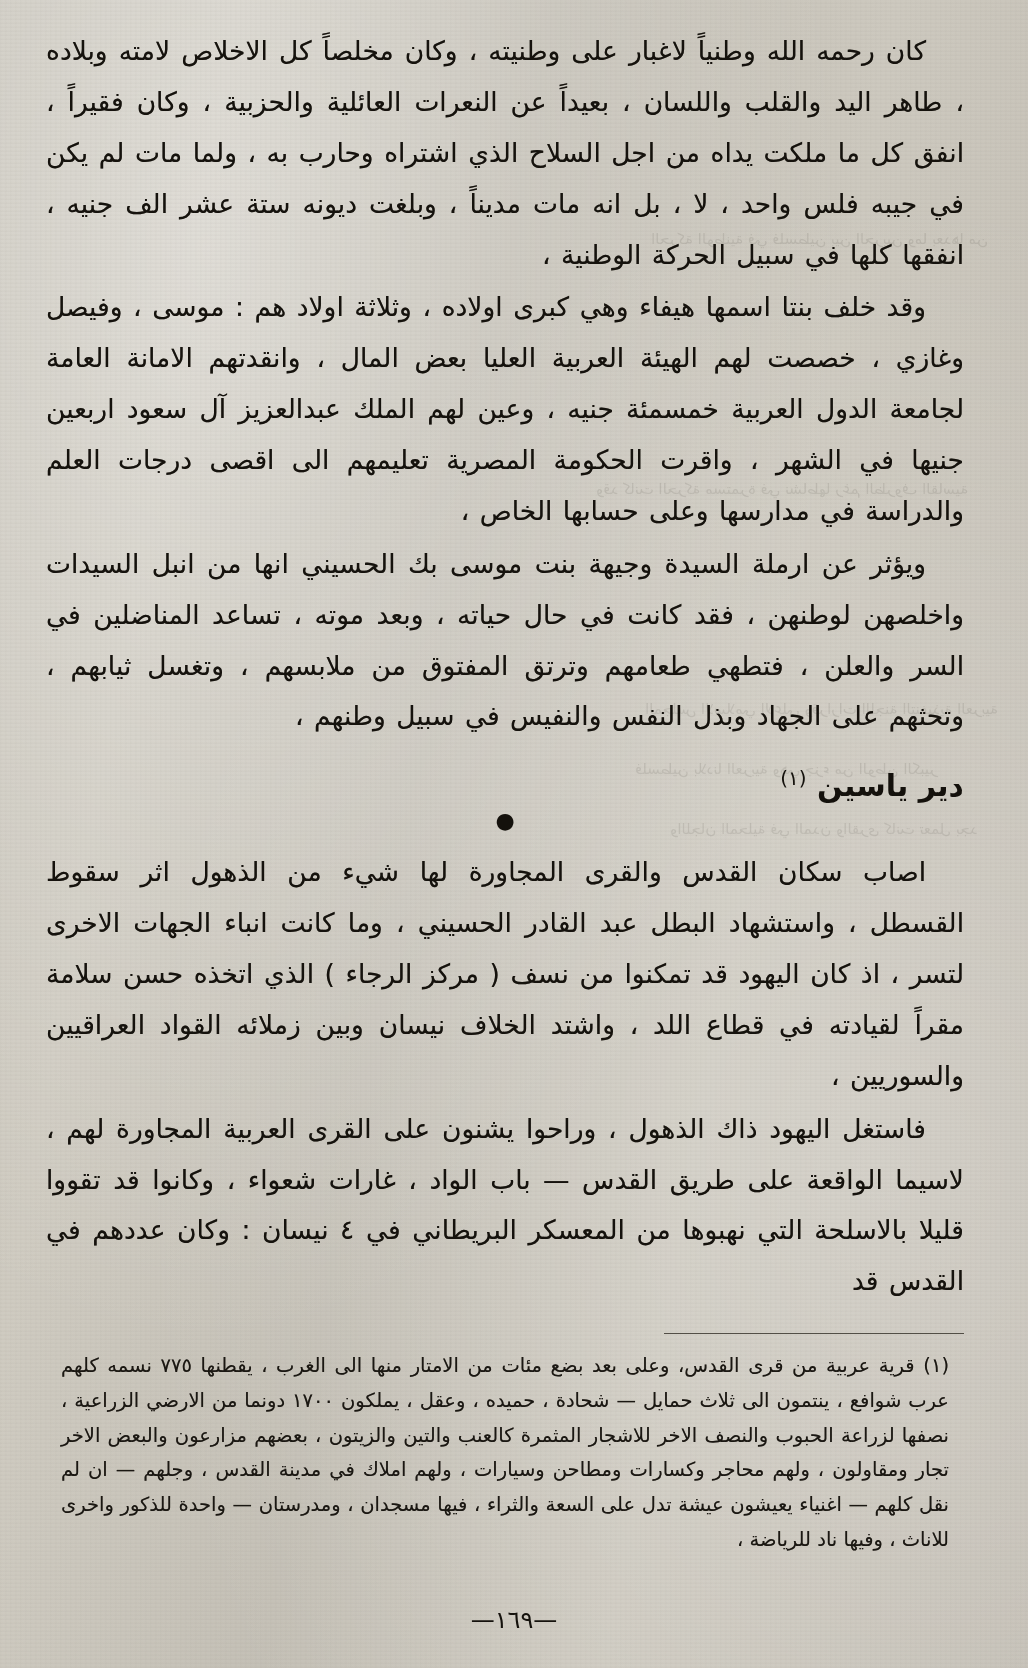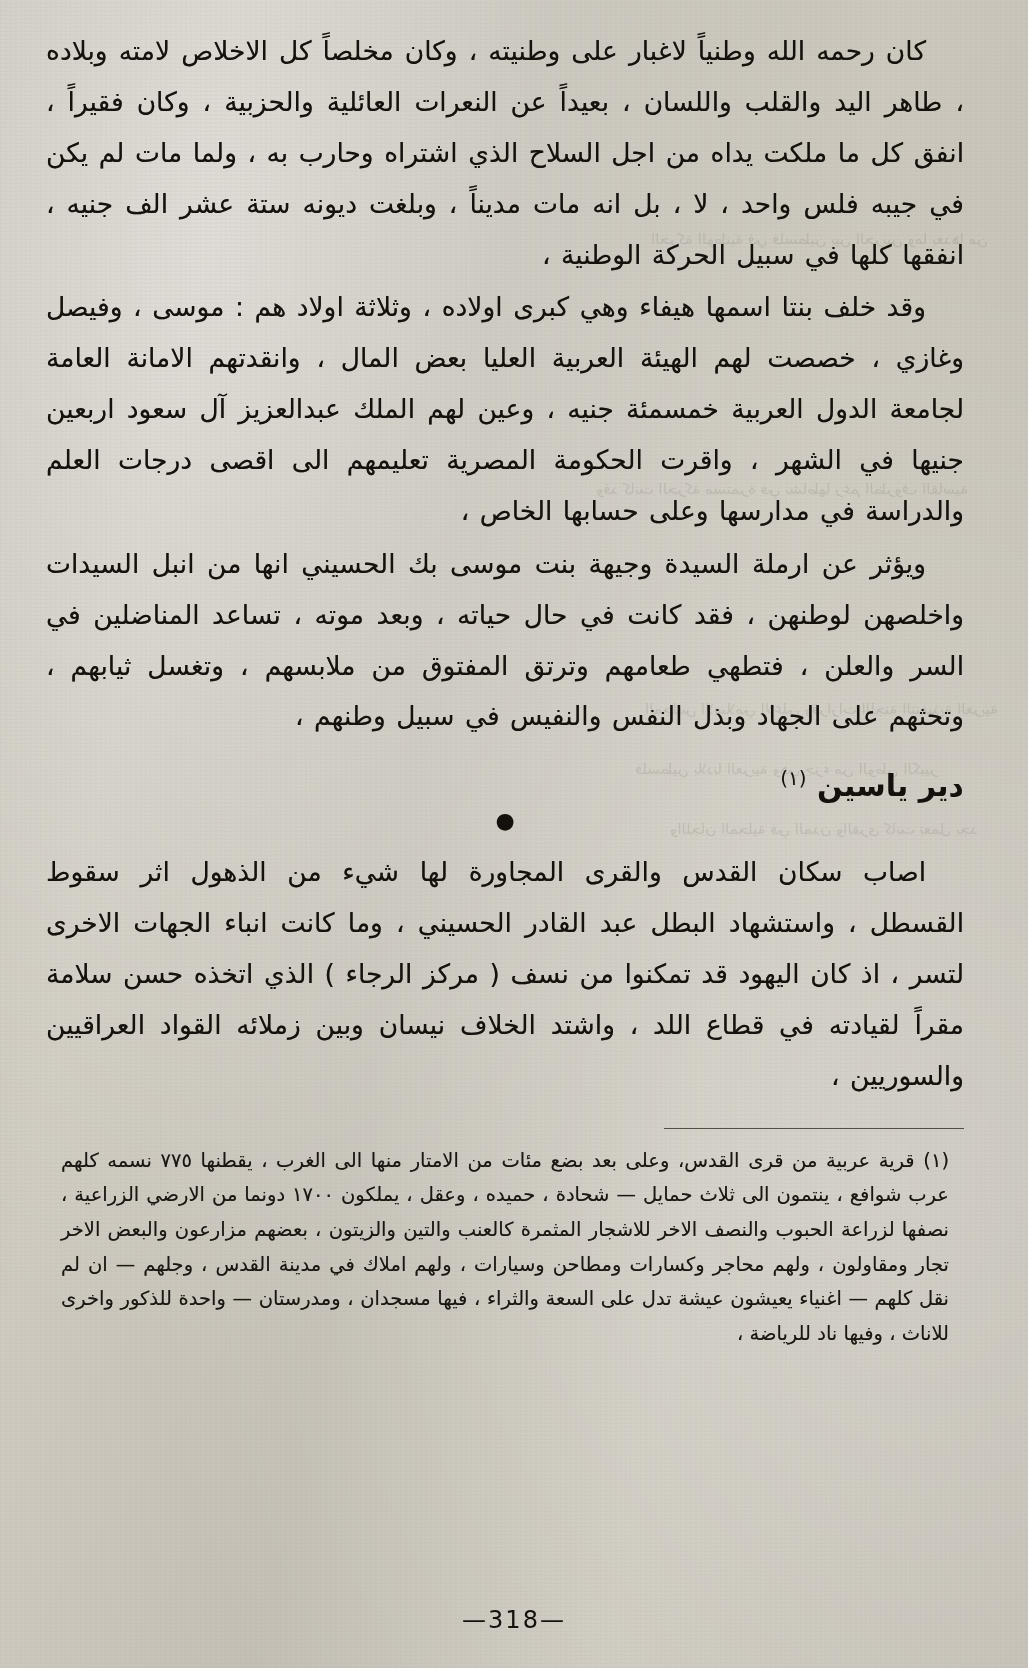--- a/index.html
+++ b/index.html
@@ -136,23 +136,24 @@
     </div>
 
     <div class="section-head">
       <span>دير ياسين</span>
       <span class="fn">(١)</span>
     </div>
     <div class="dot-sep">●</div>
 
     <div class="body-text">
       <p>اصاب سكان القدس والقرى المجاورة لها شيء من الذهول اثر سقوط القسطل ، واستشهاد البطل عبد القادر الحسيني ، وما كانت انباء الجهات الاخرى لتسر ، اذ كان اليهود قد تمكنوا من نسف ( مركز الرجاء ) الذي اتخذه حسن سلامة مقراً لقيادته في قطاع اللد ، واشتد الخلاف نيسان وبين زملائه القواد العراقيين والسوريين ،</p>
+      <p>فاستغل اليهود ذاك الذهول ، وراحوا يشنون على القرى العربية المجاورة لهم ، لاسيما الواقعة على طريق القدس — باب الواد ، غارات شعواء ، وكانوا قد تقووا قليلا بالاسلحة التي نهبوها من المعسكر البريطاني في ٤ نيسان : وكان عددهم في القدس قد</p>
     </div>
 
     <div class="fn-rule"></div>
 
     <div class="footnote">
       <p>(١) قرية عربية من قرى القدس، وعلى بعد بضع مئات من الامتار منها الى الغرب ، يقطنها ٧٧٥ نسمه كلهم عرب شوافع ، ينتمون الى ثلاث حمايل — شحادة ، حميده ، وعقل ، يملكون ١٧٠٠ دونما من الارضي الزراعية ، نصفها لزراعة الحبوب والنصف الاخر للاشجار المثمرة كالعنب والتين والزيتون ، بعضهم مزارعون والبعض الاخر تجار ومقاولون ، ولهم محاجر وكسارات ومطاحن وسيارات ، ولهم املاك في مدينة القدس ، وجلهم — ان لم نقل كلهم — اغنياء يعيشون عيشة تدل على السعة والثراء ، فيها مسجدان ، ومدرستان — واحدة للذكور واخرى للاناث ، وفيها ناد للرياضة ،</p>
     </div>
   </div>
 
-  <div class="page-number">—318—</div>
+  <div class="page-number">—١٦٩—</div>
 </div>
 
 </body></html>

